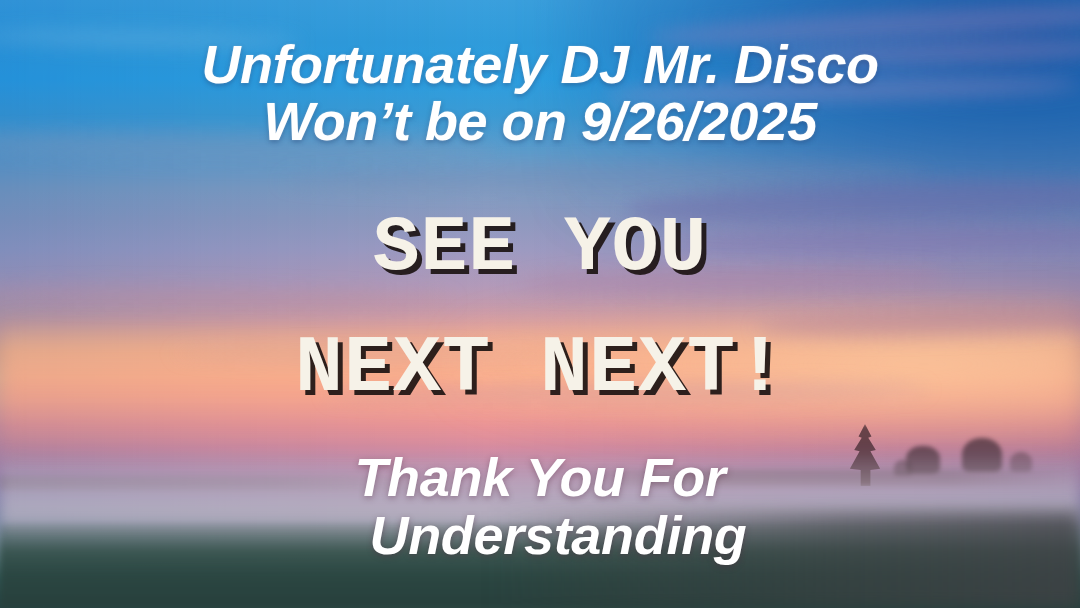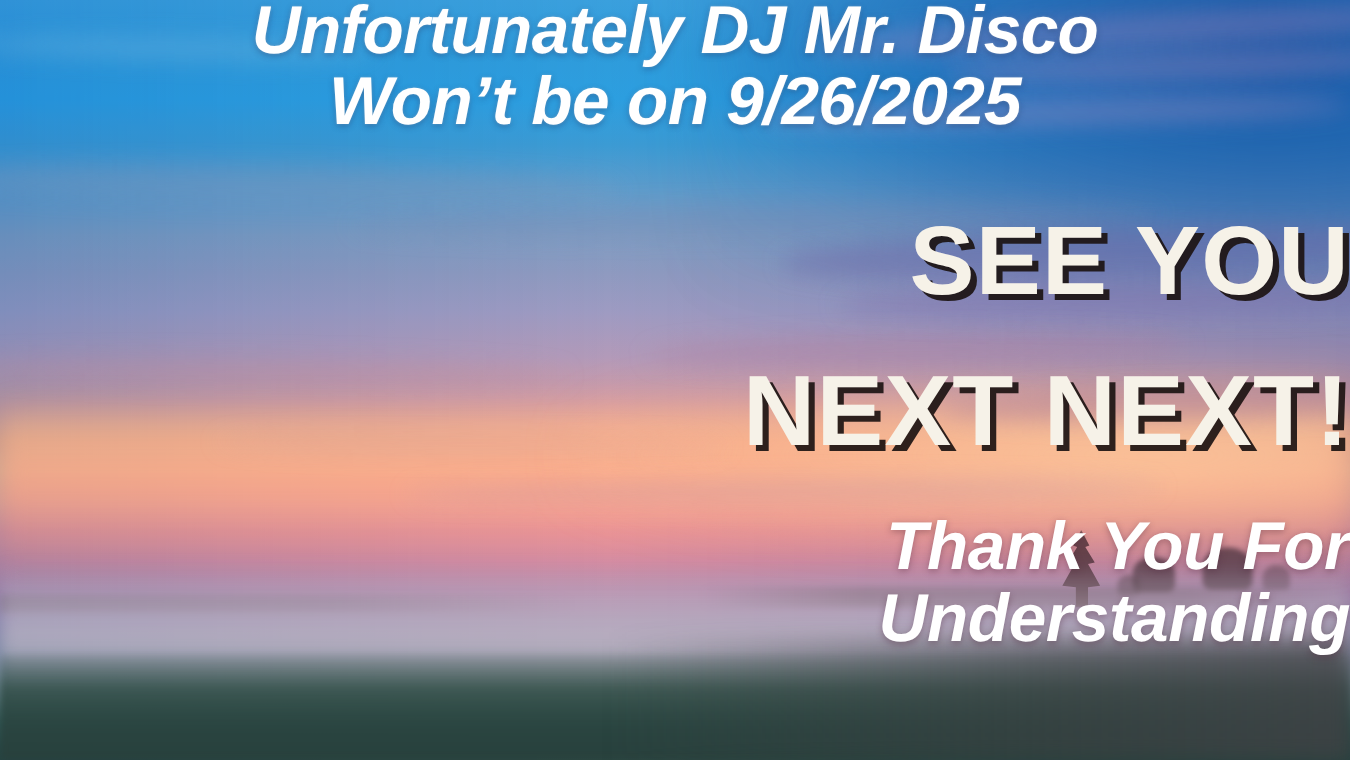--- a/index.html
+++ b/index.html
@@ -148,49 +148,50 @@
     background:linear-gradient(to right, rgba(90,70,80,0) 0%, rgba(92,72,82,.45) 25%, rgba(88,68,78,.40) 75%, rgba(88,70,80,0) 100%);
     filter:blur(3px);
   }
   .hedge-left{
     position:absolute; left:0; top:476px; width:460px; height:14px;
     background:linear-gradient(to right, rgba(96,86,96,.38) 0%, rgba(100,88,100,.30) 60%, rgba(100,88,100,0) 100%);
     filter:blur(3px);
   }
 
   
-  .overlay{ position:absolute; inset:0; }
+  .overlay{ position:absolute; inset:0;margin-top:40px; }
 
   .headline{
     position:absolute; left:0; right:0; top:-4px;
     text-align:center;
     font-weight:bold; font-style:italic;
     font-size:54px; line-height:57px;
     color:#ffffff;
     letter-spacing:-0.5px;
     text-shadow:0 2px 5px rgba(30,60,110,.45), 0 0 2px rgba(255,255,255,.35);
     white-space:nowrap;
   }
   .headline .l2{ display:block; }
 
   .bigline{
     position:absolute; left:0; right:0;
-    text-align:right;
+    text-align:center;
     font-weight:bold;
     color:#f6f2e8;
     letter-spacing:1px;
     text-shadow:5px 5px 0 rgba(28,20,18,.92);
     white-space:nowrap;
+    font-family:Liberation Mono, monospace;
   }
   .bigline.a{ top:166px; font-size:78px; line-height:84px; }
   .bigline.b{ top:286px; font-size:80px; line-height:86px; }
 
   .thanks{
     position:absolute; left:0; right:0; top:408px;
-    text-align:right;
+    text-align:center;
     font-weight:bold; font-style:italic;
     font-size:54px; line-height:58px;
     color:#ffffff;
     letter-spacing:-0.3px;
     text-shadow:0 2px 6px rgba(80,40,60,.40);
     white-space:nowrap;
   }
   .thanks .l2{ display:block;padding-left:36px; }
 </style>
 </head>

